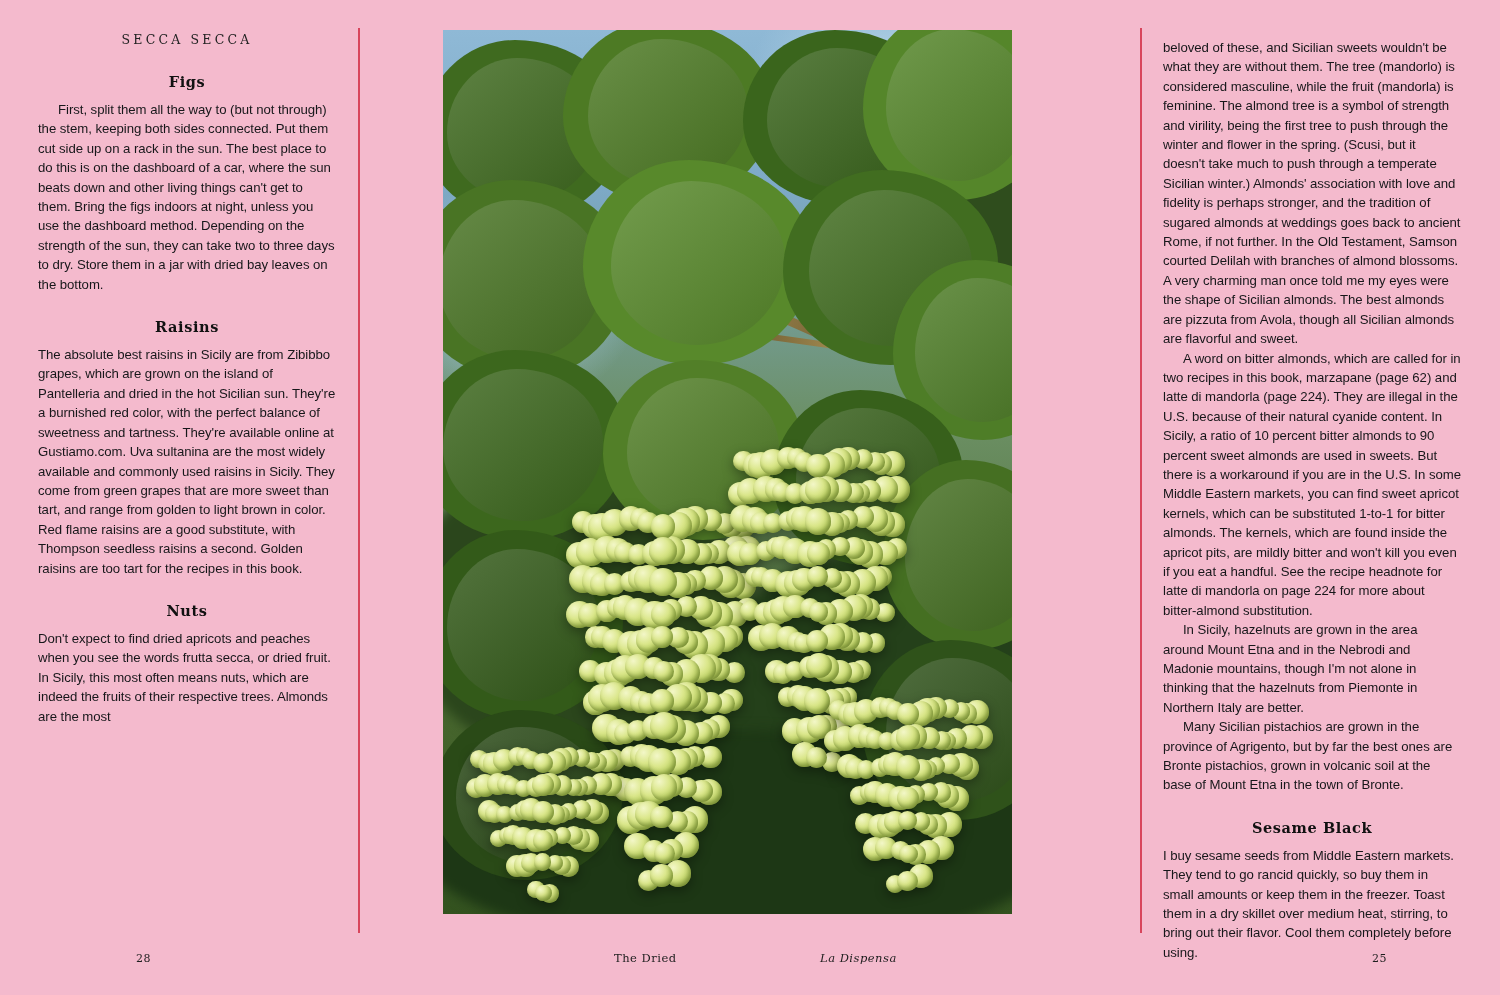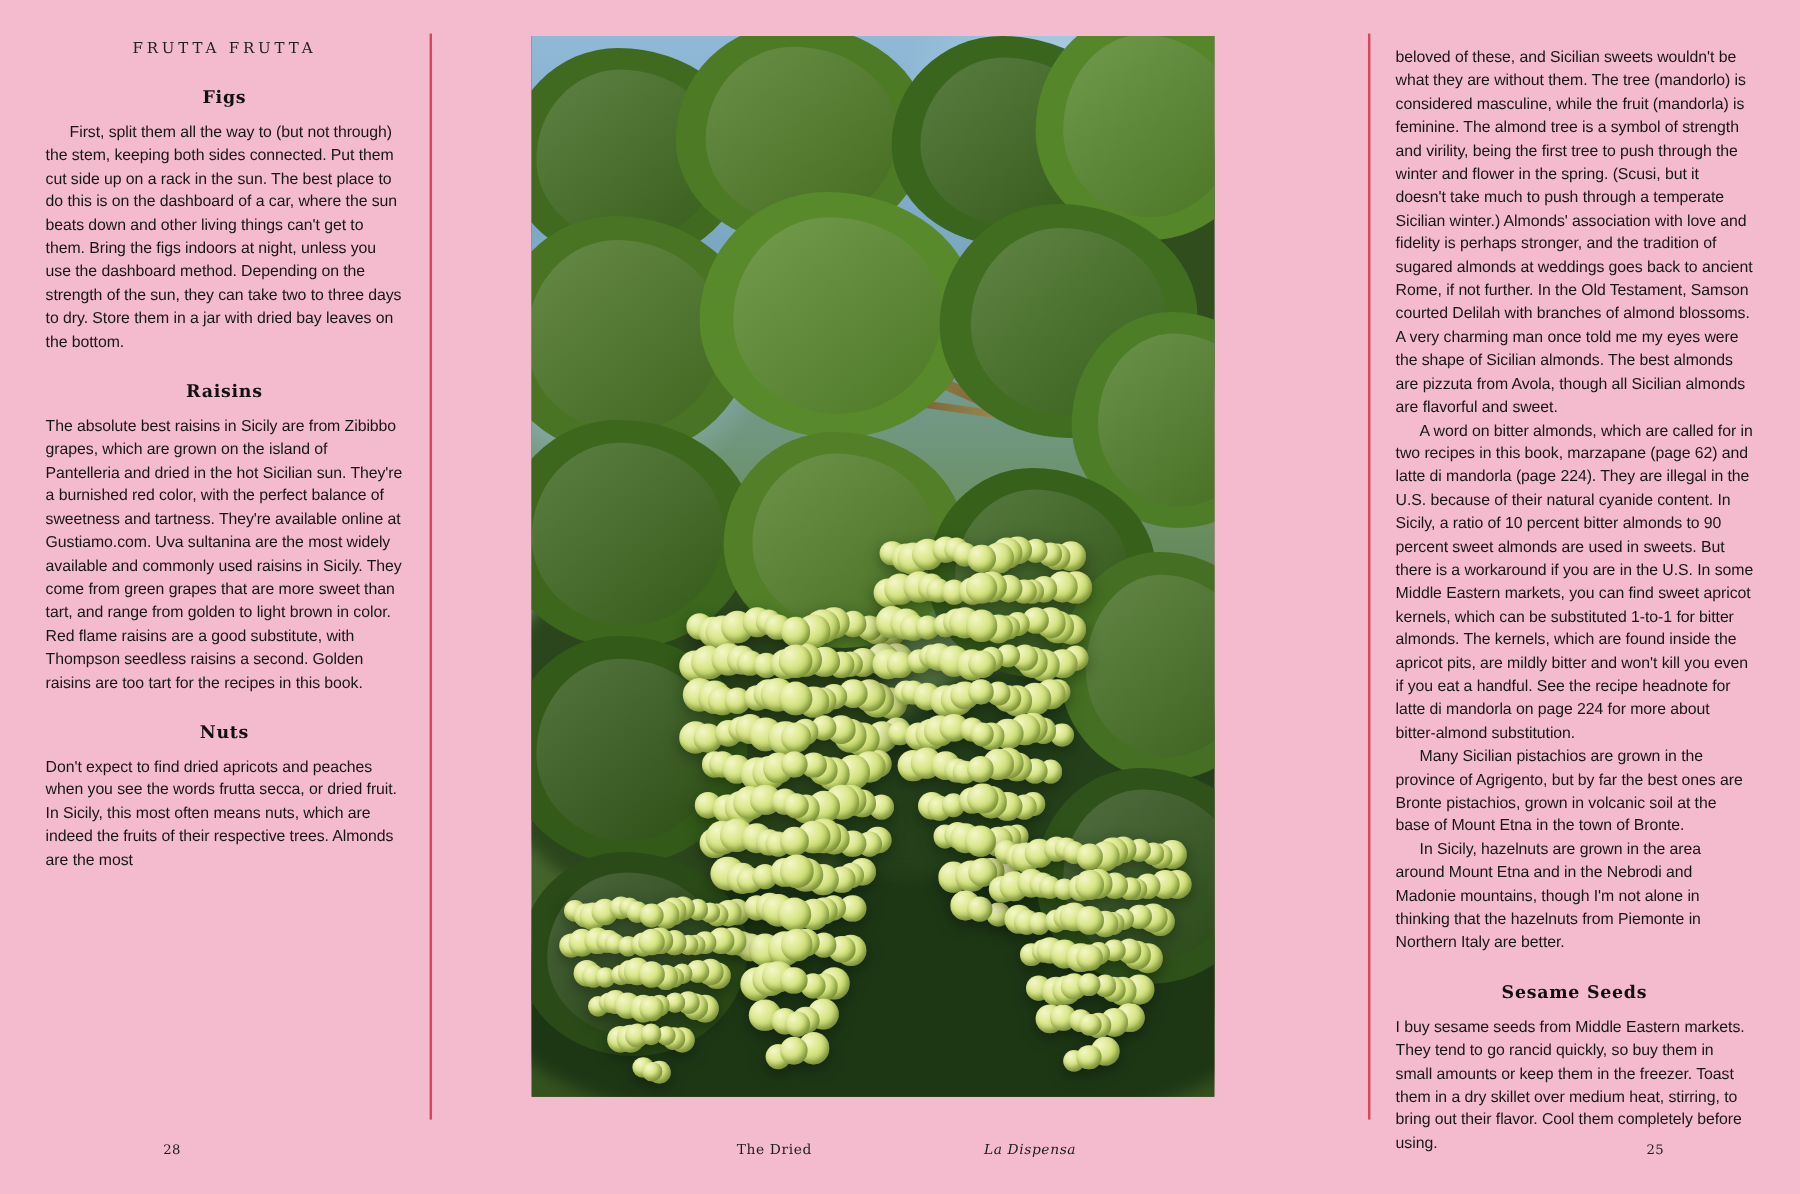--- a/index.html
+++ b/index.html
@@ -164,21 +164,21 @@
 </style>
 </head>
 <body>
 
 <div class="page">
 
   <div class="rule rule-left"></div>
   <div class="rule rule-right"></div>
 
   <div class="col-left">
-    <div class="chapter-subtitle">FRUTTA FRUTTA</div>
+    <div class="chapter-subtitle">SECCA SECCA</div>
 
     <h2 class="sec-head">Figs</h2>
     <p class="body indent">First, split them all the way to (but not through) the stem, keeping both sides connected. Put them cut side up on a rack in the sun. The best place to do this is on the dashboard of a car, where the sun beats down and other living things can't get to them. Bring the figs indoors at night, unless you use the dashboard method. Depending on the strength of the sun, they can take two to three days to dry. Store them in a jar with dried bay leaves on the bottom.</p>
 
     <h2 class="sec-head spaced">Raisins</h2>
     <p class="body">The absolute best raisins in Sicily are from Zibibbo grapes, which are grown on the island of Pantelleria and dried in the hot Sicilian sun. They're a burnished red color, with the perfect balance of sweetness and tartness. They're available online at Gustiamo.com. Uva sultanina are the most widely available and commonly used raisins in Sicily. They come from green grapes that are more sweet than tart, and range from golden to light brown in color. Red flame raisins are a good substitute, with Thompson seedless raisins a second. Golden raisins are too tart for the recipes in this book.</p>
 
     <h2 class="sec-head spaced">Nuts</h2>
     <p class="body">Don't expect to find dried apricots and peaches when you see the words frutta secca, or dried fruit. In Sicily, this most often means nuts, which are indeed the fruits of their respective trees. Almonds are the most</p>
   </div>
@@ -621,24 +621,24 @@
           <div class="grape" style="width: 17.5296px; height: 17.5296px; left: 44.3666px; top: 130.787px; z-index: 99;"></div>
           <div class="grape" style="width: 16.9232px; height: 16.9232px; left: 52.0835px; top: 134.527px; z-index: 100;"></div>
           <div class="grape" style="width: 18.9618px; height: 18.9618px; left: 57.2473px; top: 134.037px; z-index: 99;"></div>
         </div>
     </div>
   </div>
 
   <div class="col-right">
     <p class="body">beloved of these, and Sicilian sweets wouldn't be what they are without them. The tree (mandorlo) is considered masculine, while the fruit (mandorla) is feminine. The almond tree is a symbol of strength and virility, being the first tree to push through the winter and flower in the spring. (Scusi, but it doesn't take much to push through a temperate Sicilian winter.) Almonds' association with love and fidelity is perhaps stronger, and the tradition of sugared almonds at weddings goes back to ancient Rome, if not further. In the Old Testament, Samson courted Delilah with branches of almond blossoms. A very charming man once told me my eyes were the shape of Sicilian almonds. The best almonds are pizzuta from Avola, though all Sicilian almonds are flavorful and sweet.</p>
     <p class="body indent">A word on bitter almonds, which are called for in two recipes in this book, marzapane (page 62) and latte di mandorla (page 224). They are illegal in the U.S. because of their natural cyanide content. In Sicily, a ratio of 10 percent bitter almonds to 90 percent sweet almonds are used in sweets. But there is a workaround if you are in the U.S. In some Middle Eastern markets, you can find sweet apricot kernels, which can be substituted 1-to-1 for bitter almonds. The kernels, which are found inside the apricot pits, are mildly bitter and won't kill you even if you eat a handful. See the recipe headnote for latte di mandorla on page 224 for more about bitter-almond substitution.</p>
+    <p class="body indent">In Sicily, hazelnuts are grown in the area around Mount Etna and in the Nebrodi and Madonie mountains, though I'm not alone in thinking that the hazelnuts from Piemonte in Northern Italy are better.</p>
     <p class="body indent">Many Sicilian pistachios are grown in the province of Agrigento, but by far the best ones are Bronte pistachios, grown in volcanic soil at the base of Mount Etna in the town of Bronte.</p>
-    <p class="body indent">In Sicily, hazelnuts are grown in the area around Mount Etna and in the Nebrodi and Madonie mountains, though I'm not alone in thinking that the hazelnuts from Piemonte in Northern Italy are better.</p>
-
-    <h2 class="sec-head spaced">Sesame Seeds</h2>
+
+    <h2 class="sec-head spaced">Sesame Black</h2>
     <p class="body">I buy sesame seeds from Middle Eastern markets. They tend to go rancid quickly, so buy them in small amounts or keep them in the freezer. Toast them in a dry skillet over medium heat, stirring, to bring out their flavor. Cool them completely before using.</p>
   </div>
 
   <div class="folio folio-left">28</div>
   <div class="runhead runhead-a">The Dried</div>
   <div class="runhead runhead-b">La Dispensa</div>
   <div class="folio folio-right">25</div>
 
 </div>
 

